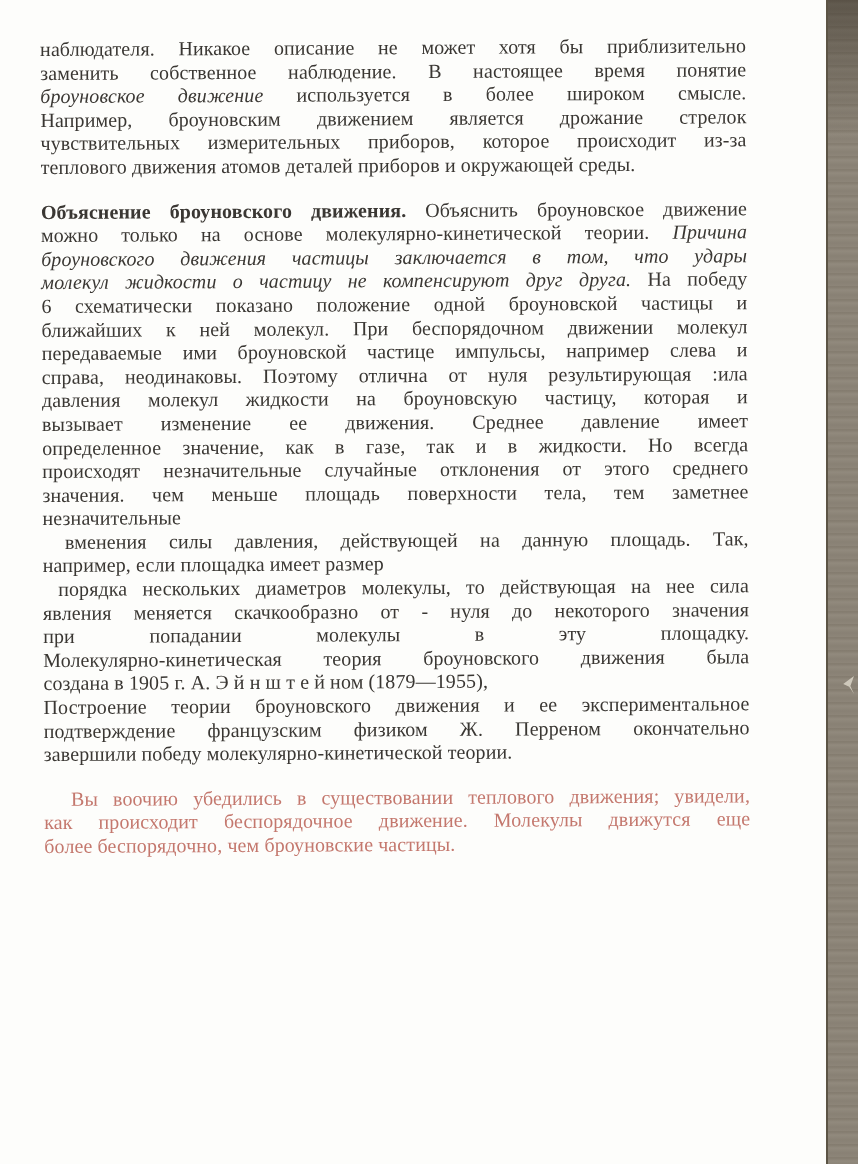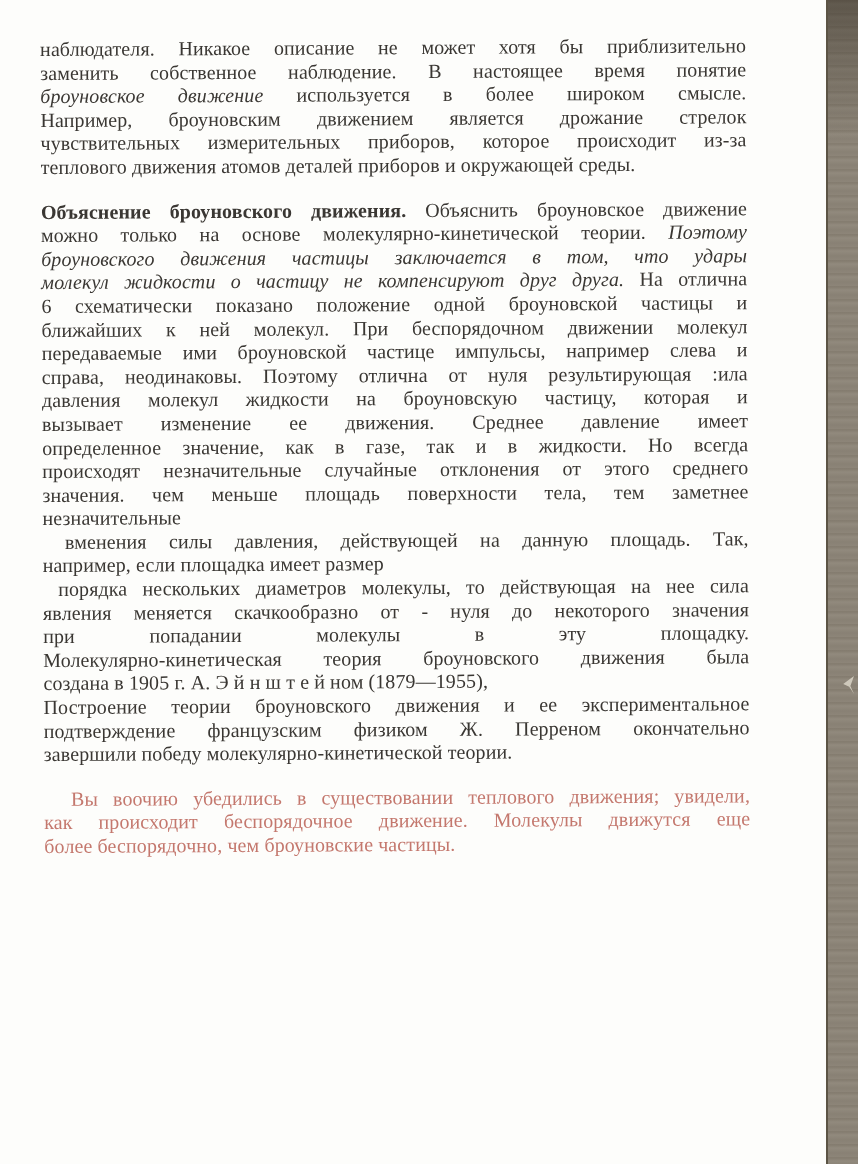--- a/index.html
+++ b/index.html
@@ -91,23 +91,23 @@
       <div class="para">
         <div class="line fill"><span class="run-normal">наблюдателя. Никакое описание не может хотя бы приблизительно</span></div>
         <div class="line fill"><span class="run-normal">заменить собственное наблюдение. В настоящее время понятие</span></div>
         <div class="line fill"><span class="run-italic">броуновское движение</span><span class="run-normal"> используется в более широком смысле.</span></div>
         <div class="line fill"><span class="run-normal">Например, броуновским движением является дрожание стрелок</span></div>
         <div class="line fill"><span class="run-normal">чувствительных измерительных приборов, которое происходит из-за</span></div>
         <div class="line"><span class="run-normal">теплового движения атомов деталей приборов и окружающей среды.</span></div>
       </div>
       <div class="para space-before">
         <div class="line fill"><span class="run-bold">Объяснение броуновского движения.</span><span class="run-normal"> Объяснить броуновское движение</span></div>
-        <div class="line fill"><span class="run-normal">можно только на основе молекулярно-кинетической теории. </span><span class="run-italic">Поэтому</span></div>
+        <div class="line fill"><span class="run-normal">можно только на основе молекулярно-кинетической теории. </span><span class="run-italic">Причина</span></div>
         <div class="line fill"><span class="run-italic">броуновского движения частицы заключается в том, что удары</span></div>
-        <div class="line fill"><span class="run-italic">молекул жидкости о частицу не компенсируют друг друга.</span><span class="run-normal"> На отлична</span></div>
+        <div class="line fill"><span class="run-italic">молекул жидкости о частицу не компенсируют друг друга.</span><span class="run-normal"> На победу</span></div>
         <div class="line fill"><span class="run-normal">6 схематически показано положение одной броуновской частицы и</span></div>
         <div class="line fill"><span class="run-normal">ближайших к ней молекул. При беспорядочном движении молекул</span></div>
         <div class="line fill"><span class="run-normal">передаваемые ими броуновской частице импульсы, например слева и</span></div>
         <div class="line fill"><span class="run-normal">справа, неодинаковы. Поэтому отлична от нуля результирующая :ила</span></div>
         <div class="line fill"><span class="run-normal">давления молекул жидкости на броуновскую частицу, которая и</span></div>
         <div class="line fill"><span class="run-normal">вызывает изменение ее движения. Среднее давление имеет</span></div>
         <div class="line fill"><span class="run-normal">определенное значение, как в газе, так и в жидкости. Но всегда</span></div>
         <div class="line fill"><span class="run-normal">происходят незначительные случайные отклонения от этого среднего</span></div>
         <div class="line fill"><span class="run-normal">значения. чем меньше площадь поверхности тела, тем заметнее</span></div>
         <div class="line"><span class="run-normal">незначительные</span></div>

